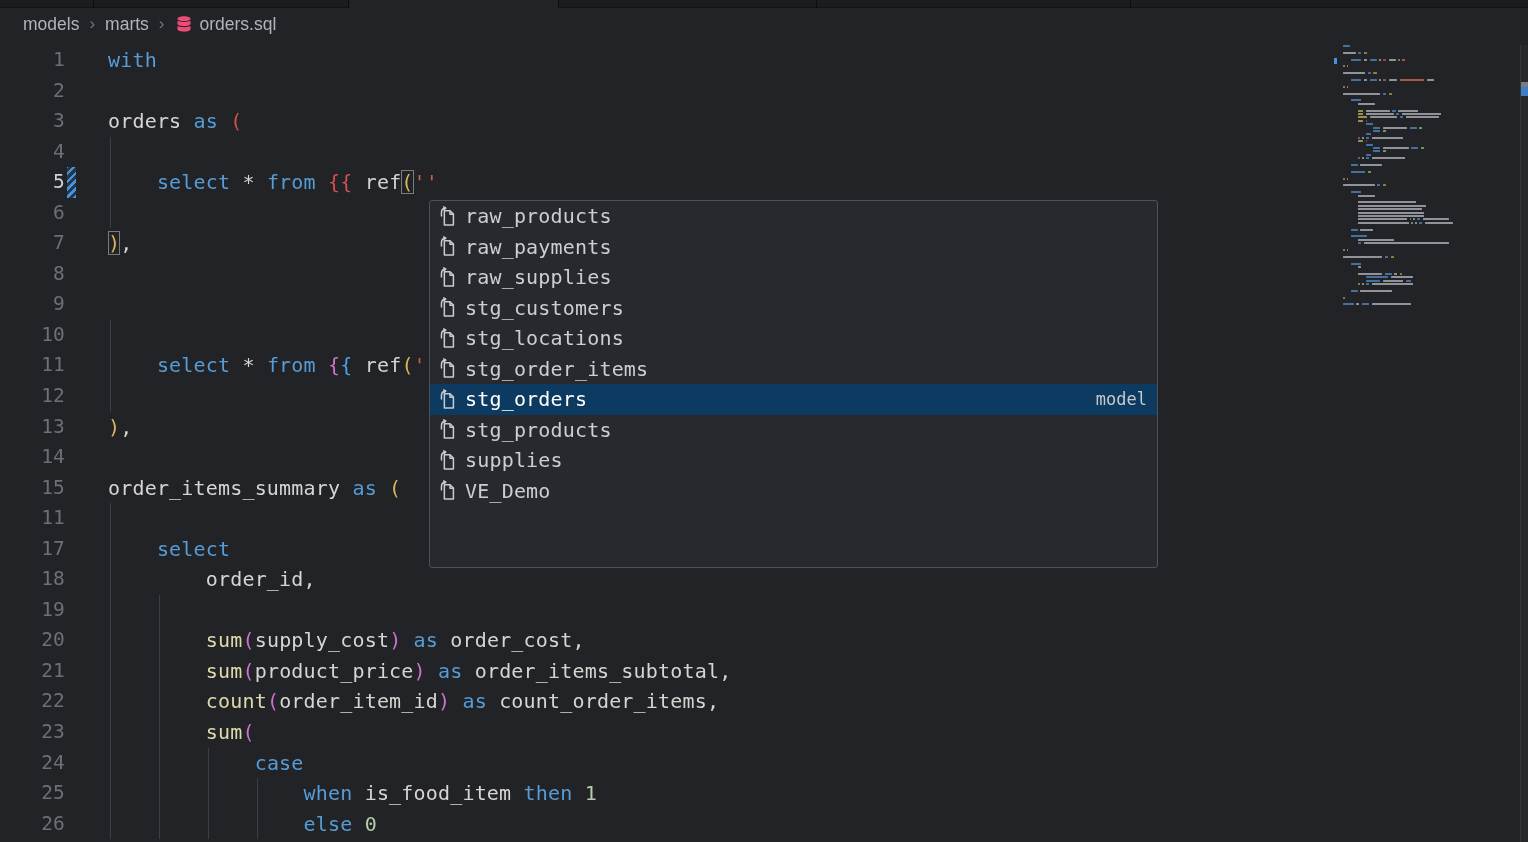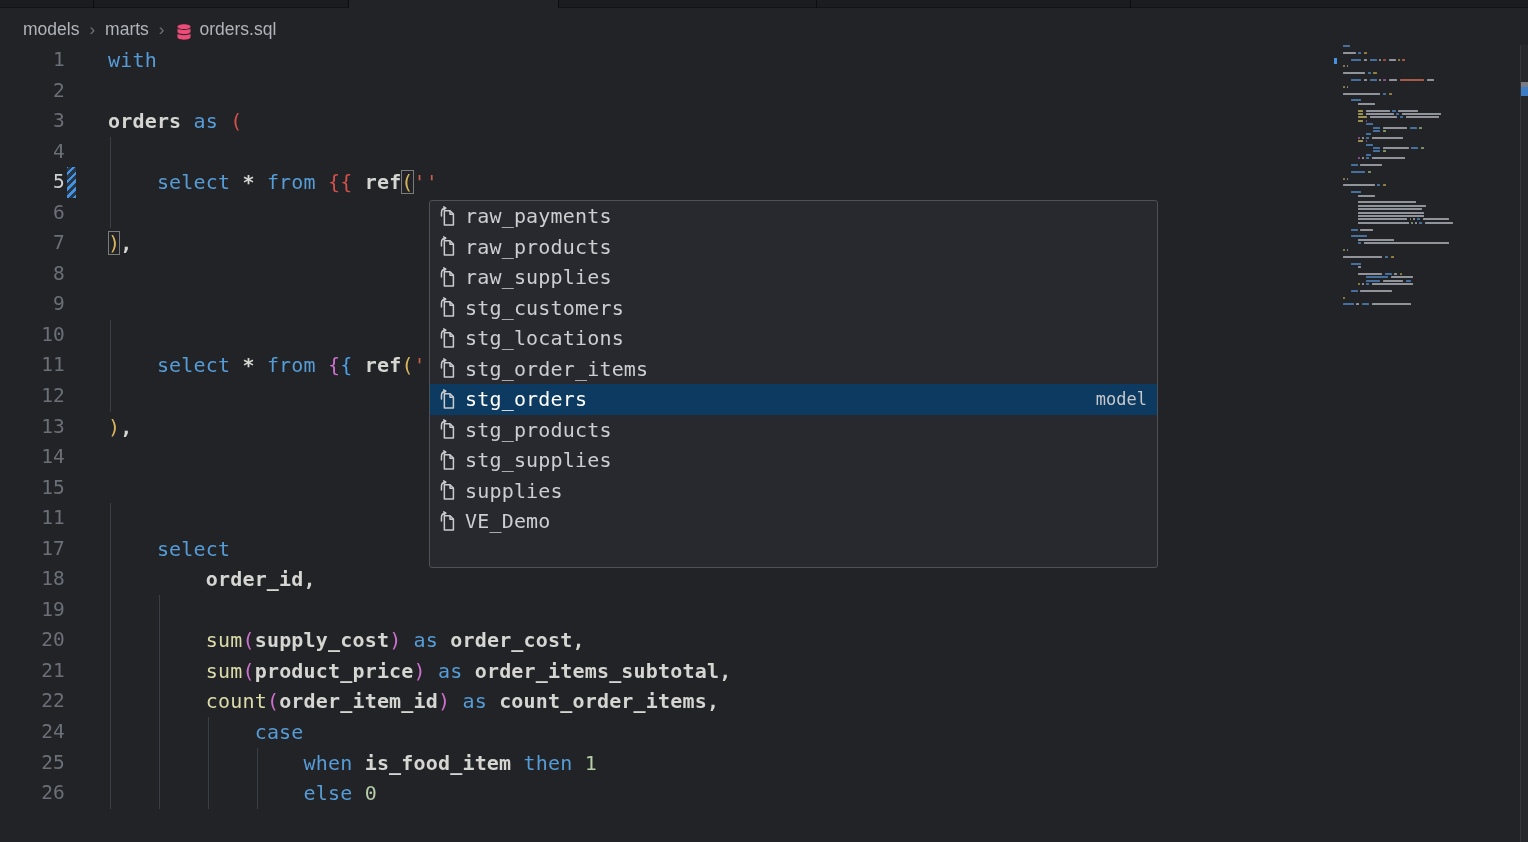--- a/index.html
+++ b/index.html
@@ -6,39 +6,39 @@
   html,body { width:1528px; height:842px; background:#222327; overflow:hidden;
               font-family:"DejaVu Sans Mono","Liberation Mono",monospace; }
 
   
   #tabbar { position:absolute; left:0; top:0; width:1528px; height:8px; background:#1b1c20; }
   #tabbar .active-tab { position:absolute; left:348px; top:0; width:210px; height:8px; background:#222327; }
   #tabbar .tab-sep { position:absolute; top:0; width:1px; height:8px; background:#0d0d10; }
   #tabbar .bottom-border { position:absolute; top:7px; height:1px; background:#131317; }
 
   
-  #breadcrumb { position:absolute; left:23px; top:14px; height:26px; display:flex; align-items:flex-end;
+  #breadcrumb { position:absolute; left:23px; top:14px; height:26px; display:flex; align-items:flex-start;
                 font-family:"Liberation Sans",sans-serif; font-size:17.5px; color:#b0b4ba; }
   #breadcrumb .bc-item { cursor:pointer; }
   #breadcrumb .bc-sep { color:#71767d; margin:0 10px; font-size:17px; }
   #breadcrumb .bc-icon { display:inline-flex; margin-right:7px; position:relative; top:1px; }
 
   
   #code-area { position:absolute; left:0; top:45px; width:1528px; }
   .line { position:relative; display:flex; height:30.56px; line-height:30.56px;
           font-size:20px; letter-spacing:0.18px; white-space:pre; }
   .ln { display:inline-block; width:65px; text-align:right; color:#6b7078; font-size:19.5px;
         flex:0 0 65px; user-select:none; }
   .ln.cur { color:#ccd1d6; }
   .gmark { flex:0 0 9px; margin-left:2px; height:30.56px; }
   .gmark.mod { background:repeating-linear-gradient(315deg,#4593e0 0 2.5px,rgba(69,147,224,0.18) 2.5px 5.5px); }
   .codetext { padding-left:32px; color:#d5d5d2; }
   .guide { position:absolute; top:0; width:1px; height:30.56px; background:#3b3f45; }
   .c-k { color:#569cd6; }
-  .c-t { color:#d5d5d2;font-weight:bold; }
+  .c-t { color:#d5d5d2; }
   .c-f { color:#dcdcaa; }
   .c-g { color:#d9b65c; }
   .c-p { color:#ce70ce; }
   .c-u { color:#4ba0e8; }
   .c-r { color:#d4504b; }
   .c-s { color:#c65f4d; }
   .c-n { color:#b5cea8; }
   .boxed { outline:1px solid #7b7b7b; outline-offset:-1px; }
 
   
@@ -99,67 +99,68 @@
     <div class="line"><div class="guide" style="left: 110px;"></div><span class="ln cur">5</span><span class="gmark mod"></span><span class="codetext"><span class="c-t">    </span><span class="c-k">select</span><span class="c-t"> * </span><span class="c-k">from</span><span class="c-t"> </span><span class="c-r">{{</span><span class="c-t"> ref</span><span class="c-g boxed">(</span><span class="c-s">''</span></span></div>
     <div class="line"><div class="guide" style="left: 110px;"></div><span class="ln">6</span><span class="gmark"></span><span class="codetext"></span></div>
     <div class="line"><span class="ln">7</span><span class="gmark"></span><span class="codetext"><span class="c-g boxed">)</span><span class="c-t">,</span></span></div>
     <div class="line"><span class="ln">8</span><span class="gmark"></span><span class="codetext"></span></div>
     <div class="line"><span class="ln">9</span><span class="gmark"></span></div>
     <div class="line"><div class="guide" style="left: 110px;"></div><span class="ln">10</span><span class="gmark"></span><span class="codetext"></span></div>
     <div class="line"><div class="guide" style="left: 110px;"></div><span class="ln">11</span><span class="gmark"></span><span class="codetext"><span class="c-t">    </span><span class="c-k">select</span><span class="c-t"> * </span><span class="c-k">from</span><span class="c-t"> </span><span class="c-p">{</span><span class="c-u">{</span><span class="c-t"> ref</span><span class="c-g">(</span><span class="c-s">'</span></span></div>
     <div class="line"><div class="guide" style="left: 110px;"></div><span class="ln">12</span><span class="gmark"></span><span class="codetext"></span></div>
     <div class="line"><span class="ln">13</span><span class="gmark"></span><span class="codetext"><span class="c-g">)</span><span class="c-t">,</span></span></div>
     <div class="line"><span class="ln">14</span><span class="gmark"></span><span class="codetext"></span></div>
-    <div class="line"><span class="ln">15</span><span class="gmark"></span></div>
+    <div class="line"><span class="ln">15</span><span class="gmark"></span><span class="codetext"><span class="c-t">order_items_summary </span><span class="c-k">as</span><span class="c-t"> </span><span class="c-g">(</span></span></div>
     <div class="line"><div class="guide" style="left: 110px;"></div><span class="ln">11</span><span class="gmark"></span><span class="codetext"></span></div>
     <div class="line"><div class="guide" style="left: 110px;"></div><span class="ln">17</span><span class="gmark"></span><span class="codetext"><span class="c-t">    </span><span class="c-k">select</span></span></div>
     <div class="line"><div class="guide" style="left: 110px;"></div><span class="ln">18</span><span class="gmark"></span><span class="codetext"><span class="c-t">        order_id,</span></span></div>
     <div class="line"><div class="guide" style="left: 110px;"></div><div class="guide" style="left: 158.88px;"></div><span class="ln">19</span><span class="gmark"></span><span class="codetext"></span></div>
     <div class="line"><div class="guide" style="left: 110px;"></div><div class="guide" style="left: 158.88px;"></div><span class="ln">20</span><span class="gmark"></span><span class="codetext"><span class="c-t">        </span><span class="c-f">sum</span><span class="c-p">(</span><span class="c-t">supply_cost</span><span class="c-p">)</span><span class="c-t"> </span><span class="c-k">as</span><span class="c-t"> order_cost,</span></span></div>
     <div class="line"><div class="guide" style="left: 110px;"></div><div class="guide" style="left: 158.88px;"></div><span class="ln">21</span><span class="gmark"></span><span class="codetext"><span class="c-t">        </span><span class="c-f">sum</span><span class="c-p">(</span><span class="c-t">product_price</span><span class="c-p">)</span><span class="c-t"> </span><span class="c-k">as</span><span class="c-t"> order_items_subtotal,</span></span></div>
     <div class="line"><div class="guide" style="left: 110px;"></div><div class="guide" style="left: 158.88px;"></div><span class="ln">22</span><span class="gmark"></span><span class="codetext"><span class="c-t">        </span><span class="c-f">count</span><span class="c-p">(</span><span class="c-t">order_item_id</span><span class="c-p">)</span><span class="c-t"> </span><span class="c-k">as</span><span class="c-t"> count_order_items,</span></span></div>
+    <div class="line"><div class="guide" style="left: 110px;"></div><div class="guide" style="left: 158.88px;"></div><span class="ln">23</span><span class="gmark"></span><span class="codetext"><span class="c-t">        </span><span class="c-f">sum</span><span class="c-p">(</span></span></div>
     <div class="line"><div class="guide" style="left: 110px;"></div><div class="guide" style="left: 158.88px;"></div><div class="guide" style="left: 207.76px;"></div><span class="ln">24</span><span class="gmark"></span><span class="codetext"><span class="c-t">            </span><span class="c-k">case</span></span></div>
     <div class="line"><div class="guide" style="left: 110px;"></div><div class="guide" style="left: 158.88px;"></div><div class="guide" style="left: 207.76px;"></div><div class="guide" style="left: 256.64px;"></div><span class="ln">25</span><span class="gmark"></span><span class="codetext"><span class="c-t">                </span><span class="c-k">when</span><span class="c-t"> is_food_item </span><span class="c-k">then</span><span class="c-t"> </span><span class="c-n">1</span></span></div>
     <div class="line"><div class="guide" style="left: 110px;"></div><div class="guide" style="left: 158.88px;"></div><div class="guide" style="left: 207.76px;"></div><div class="guide" style="left: 256.64px;"></div><span class="ln">26</span><span class="gmark"></span><span class="codetext"><span class="c-t">                </span><span class="c-k">else</span><span class="c-t"> </span><span class="c-n">0</span></span></div>
   </div>
 
 <div id="suggest">
     <div class="sg-row">
   <span class="sg-icon">
         <svg width="21" height="23" viewBox="0 0 16 17" fill="none" stroke="#c9cbce" stroke-width="1.15" stroke-linejoin="round">
     <path d="M5.6 4.1h4.3l2.6 2.6v8.2H5.6z"></path>
     <path d="M9.9 4.1v2.6h2.6"></path>
     <path d="M3.4 8.2V5.4a3.4 3.4 0 0 1 3-3.3" fill="none" stroke-linecap="round"></path>
     <path d="M5.1 1.1l1.6 1-1.5 1.1" fill="none" stroke-linecap="round"></path>
   </svg>
       </span>
+<span class="sg-label">raw_products</span>
+      <span class="sg-spacer"></span>
+    </div>
+    <div class="sg-row">
+  <span class="sg-icon">
+        <svg width="21" height="23" viewBox="0 0 16 17" fill="none" stroke="#c9cbce" stroke-width="1.15" stroke-linejoin="round">
+    <path d="M5.6 4.1h4.3l2.6 2.6v8.2H5.6z"></path>
+    <path d="M9.9 4.1v2.6h2.6"></path>
+    <path d="M3.4 8.2V5.4a3.4 3.4 0 0 1 3-3.3" fill="none" stroke-linecap="round"></path>
+    <path d="M5.1 1.1l1.6 1-1.5 1.1" fill="none" stroke-linecap="round"></path>
+  </svg>
+      </span>
 <span class="sg-label">raw_payments</span>
       <span class="sg-spacer"></span>
     </div>
     <div class="sg-row">
   <span class="sg-icon">
         <svg width="21" height="23" viewBox="0 0 16 17" fill="none" stroke="#c9cbce" stroke-width="1.15" stroke-linejoin="round">
     <path d="M5.6 4.1h4.3l2.6 2.6v8.2H5.6z"></path>
     <path d="M9.9 4.1v2.6h2.6"></path>
     <path d="M3.4 8.2V5.4a3.4 3.4 0 0 1 3-3.3" fill="none" stroke-linecap="round"></path>
     <path d="M5.1 1.1l1.6 1-1.5 1.1" fill="none" stroke-linecap="round"></path>
   </svg>
       </span>
-<span class="sg-label">raw_products</span>
-      <span class="sg-spacer"></span>
-    </div>
-    <div class="sg-row">
-  <span class="sg-icon">
-        <svg width="21" height="23" viewBox="0 0 16 17" fill="none" stroke="#c9cbce" stroke-width="1.15" stroke-linejoin="round">
-    <path d="M5.6 4.1h4.3l2.6 2.6v8.2H5.6z"></path>
-    <path d="M9.9 4.1v2.6h2.6"></path>
-    <path d="M3.4 8.2V5.4a3.4 3.4 0 0 1 3-3.3" fill="none" stroke-linecap="round"></path>
-    <path d="M5.1 1.1l1.6 1-1.5 1.1" fill="none" stroke-linecap="round"></path>
-  </svg>
-      </span>
 <span class="sg-label">raw_supplies</span>
       <span class="sg-spacer"></span>
     </div>
     <div class="sg-row">
   <span class="sg-icon">
         <svg width="21" height="23" viewBox="0 0 16 17" fill="none" stroke="#c9cbce" stroke-width="1.15" stroke-linejoin="round">
     <path d="M5.6 4.1h4.3l2.6 2.6v8.2H5.6z"></path>
     <path d="M9.9 4.1v2.6h2.6"></path>
     <path d="M3.4 8.2V5.4a3.4 3.4 0 0 1 3-3.3" fill="none" stroke-linecap="round"></path>
     <path d="M5.1 1.1l1.6 1-1.5 1.1" fill="none" stroke-linecap="round"></path>
@@ -208,32 +209,20 @@
     <div class="sg-row">
   <span class="sg-icon">
         <svg width="21" height="23" viewBox="0 0 16 17" fill="none" stroke="#c9cbce" stroke-width="1.15" stroke-linejoin="round">
     <path d="M5.6 4.1h4.3l2.6 2.6v8.2H5.6z"></path>
     <path d="M9.9 4.1v2.6h2.6"></path>
     <path d="M3.4 8.2V5.4a3.4 3.4 0 0 1 3-3.3" fill="none" stroke-linecap="round"></path>
     <path d="M5.1 1.1l1.6 1-1.5 1.1" fill="none" stroke-linecap="round"></path>
   </svg>
       </span>
 <span class="sg-label">stg_products</span>
-      <span class="sg-spacer"></span>
-    </div>
-    <div class="sg-row">
-  <span class="sg-icon">
-        <svg width="21" height="23" viewBox="0 0 16 17" fill="none" stroke="#c9cbce" stroke-width="1.15" stroke-linejoin="round">
-    <path d="M5.6 4.1h4.3l2.6 2.6v8.2H5.6z"></path>
-    <path d="M9.9 4.1v2.6h2.6"></path>
-    <path d="M3.4 8.2V5.4a3.4 3.4 0 0 1 3-3.3" fill="none" stroke-linecap="round"></path>
-    <path d="M5.1 1.1l1.6 1-1.5 1.1" fill="none" stroke-linecap="round"></path>
-  </svg>
-      </span>
-<span class="sg-label">stg_supplies</span>
       <span class="sg-spacer"></span>
     </div>
     <div class="sg-row">
   <span class="sg-icon">
         <svg width="21" height="23" viewBox="0 0 16 17" fill="none" stroke="#c9cbce" stroke-width="1.15" stroke-linejoin="round">
     <path d="M5.6 4.1h4.3l2.6 2.6v8.2H5.6z"></path>
     <path d="M9.9 4.1v2.6h2.6"></path>
     <path d="M3.4 8.2V5.4a3.4 3.4 0 0 1 3-3.3" fill="none" stroke-linecap="round"></path>
     <path d="M5.1 1.1l1.6 1-1.5 1.1" fill="none" stroke-linecap="round"></path>
   </svg>

